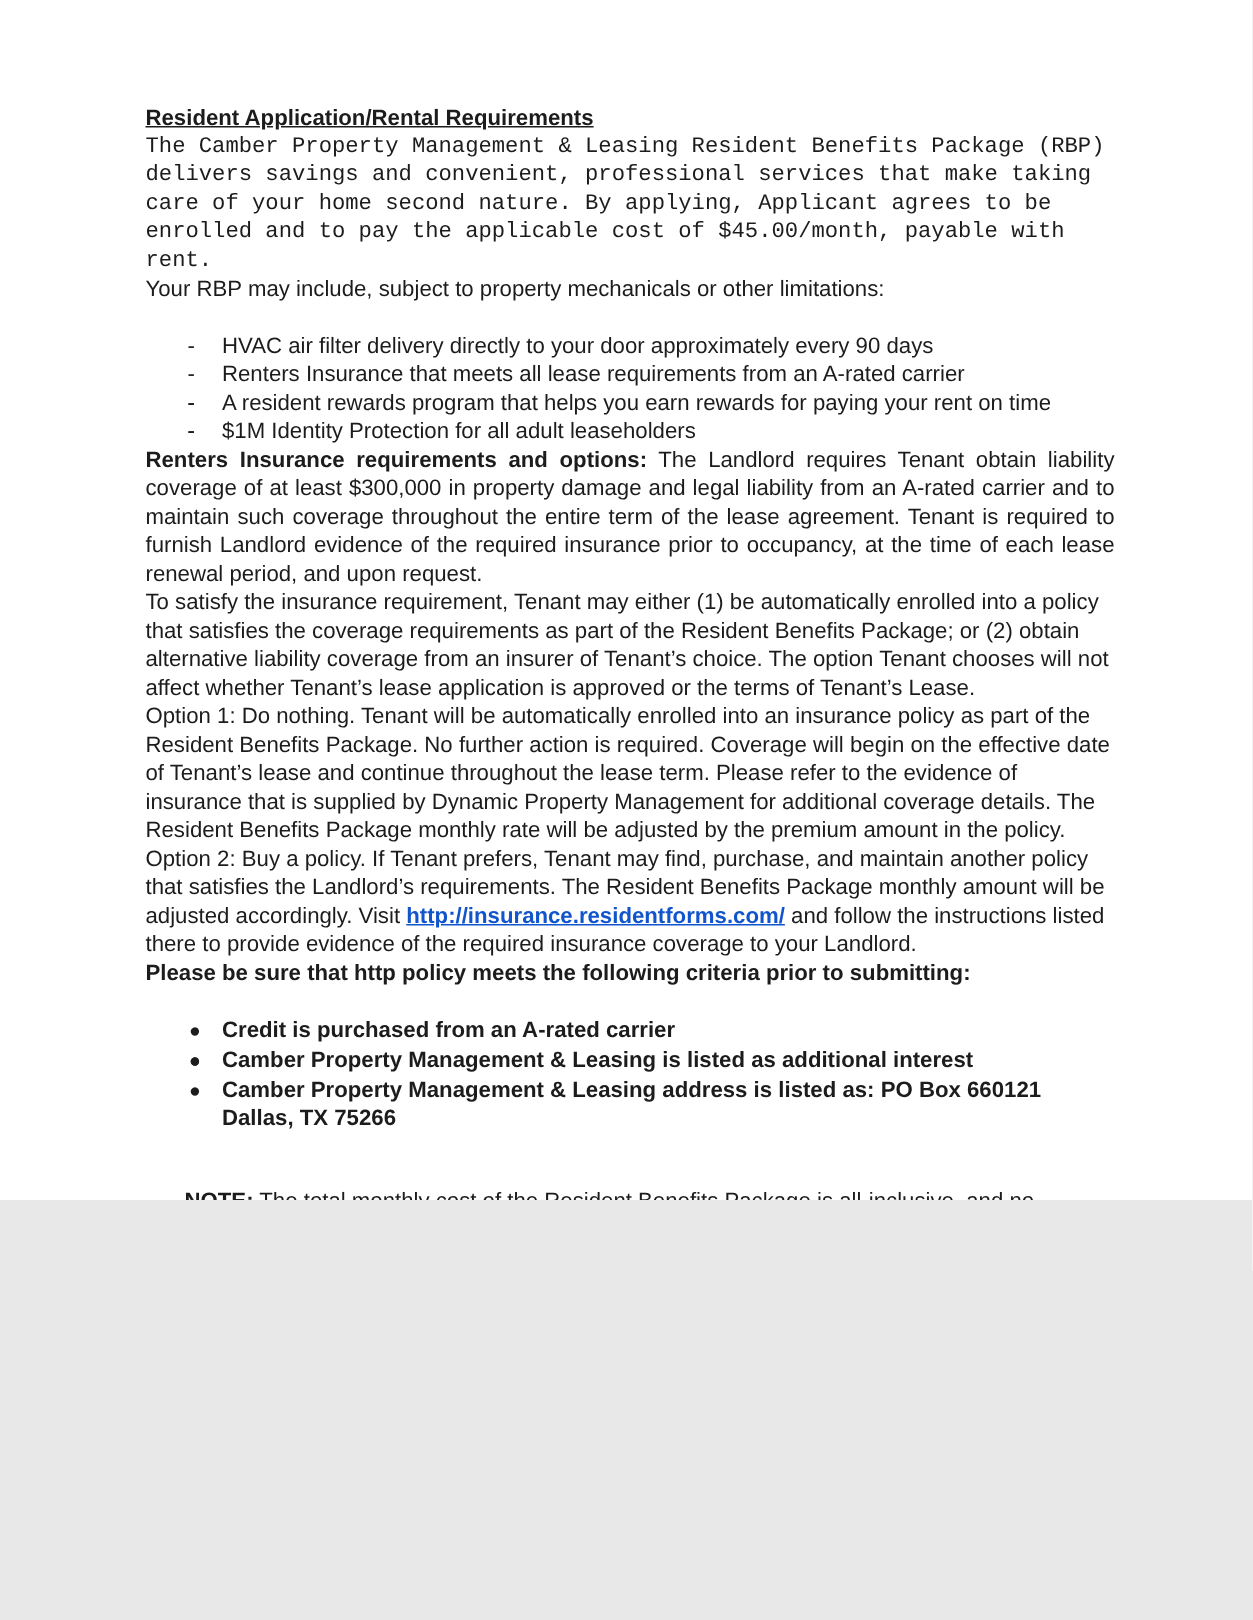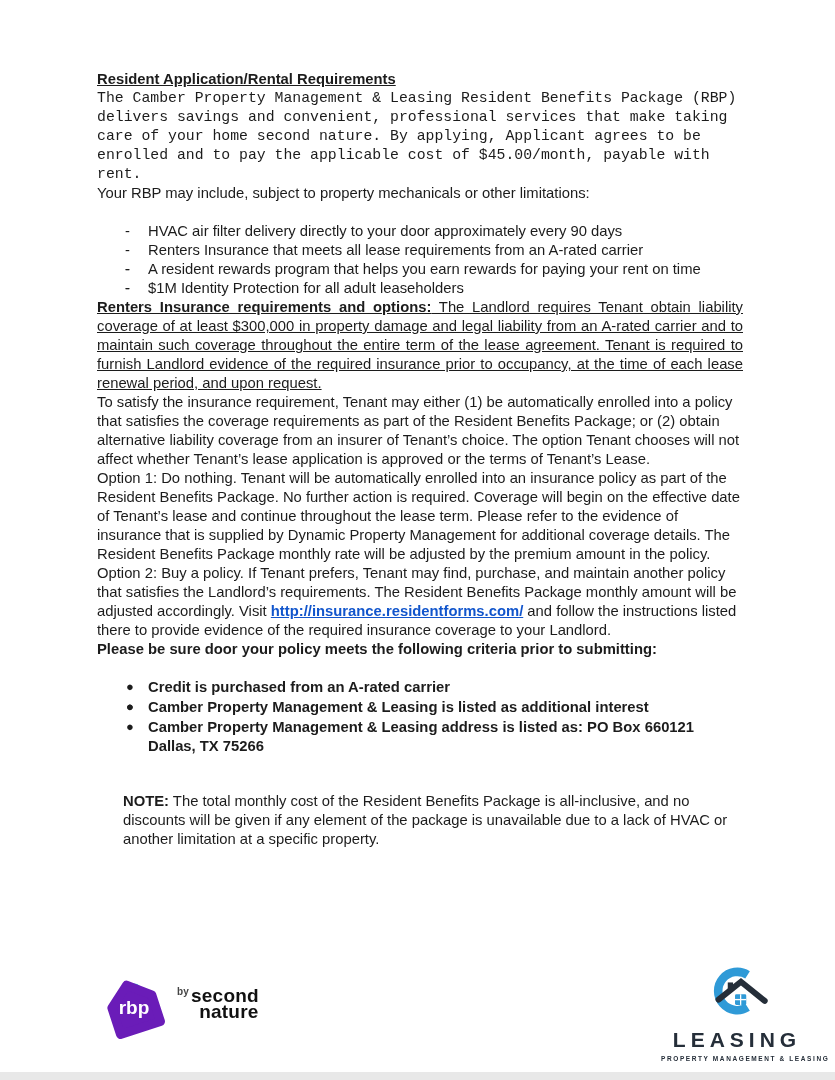--- a/index.html
+++ b/index.html
@@ -2,21 +2,21 @@
 <html style="--background: #ffffff; --text: #1c1c1c; --link: #1155cc; --rbp_purple: #6a1cb8; --rbp_teal: #2fd4d4; --camber_blue: #2f9ad7; --camber_navy: #252e39;"><head>
 <meta charset="utf-8">
 <style>
   * { margin: 0; padding: 0; box-sizing: border-box; }
   html, body { background: #e8e8e8; }
   body { font-family: "Liberation Sans", "DejaVu Sans", sans-serif; }
 
   .page {
     position: relative;
     width: 835px;
-    height: 1072px;
+    height: 800px;
     background: var(--background, #ffffff);
     margin: 0 auto;
     overflow: hidden;
     color: var(--text, #1c1c1c);
   }
 
   .content {
     position: absolute;
     left: 97px;
     top: 70px;
@@ -27,21 +27,21 @@
 
   h1.doc-heading {
     font-size: 14.8px;
     line-height: 19px;
     font-weight: bold;
     text-decoration: underline;
   }
 
   p.para { }
   p.para-flush { margin-top: 0; font-family: Liberation Mono, monospace; }
-  p.justified { text-align: justify; text-decoration: underline; }
+  p.justified { text-align: justify; }
 
   .lead-bold { font-weight: bold; }
 
   ul.dash-list {
     list-style: none;
     margin-top: 19px;
   }
   ul.dash-list li {
     position: relative;
     padding-left: 51px;
@@ -159,21 +159,21 @@
     </ul>
 
     <p class="para justified"><span class="lead-bold">Renters Insurance requirements and options:</span><span> The Landlord requires Tenant obtain liability coverage of at least $300,000 in property damage and legal liability from an A-rated carrier and to maintain such coverage throughout the entire term of the lease agreement. Tenant is required to furnish Landlord evidence of the required insurance prior to occupancy, at the time of each lease renewal period, and upon request.</span></p>
 
     <p class="para">To satisfy the insurance requirement, Tenant may either (1) be automatically enrolled into a policy that satisfies the coverage requirements as part of the Resident Benefits Package; or (2) obtain alternative liability coverage from an insurer of Tenant’s choice. The option Tenant chooses will not affect whether Tenant’s lease application is approved or the terms of Tenant’s Lease.</p>
 
     <p class="para">Option 1: Do nothing. Tenant will be automatically enrolled into an insurance policy as part of the Resident Benefits Package. No further action is required. Coverage will begin on the effective date of Tenant’s lease and continue throughout the lease term. Please refer to the evidence of insurance that is supplied by Dynamic Property Management for additional coverage details. The Resident Benefits Package monthly rate will be adjusted by the premium amount in the policy.</p>
 
     <p class="para"><span>Option 2: Buy a policy. If Tenant prefers, Tenant may find, purchase, and maintain another policy that satisfies the Landlord’s requirements. The Resident Benefits Package monthly amount will be adjusted accordingly. Visit </span><a class="doc-link" href="#">http://insurance.residentforms.com/</a><span> and follow the instructions listed there to provide evidence of the required insurance coverage to your Landlord.</span></p>
 
-    <p class="para lead-bold">Please be sure door your policy meets the following criteria prior to submitting:</p>
+    <p class="para lead-bold">Please be sure that http policy meets the following criteria prior to submitting:</p>
 
     <ul class="dot-list">
       <li><span class="dot-marker">●</span><span>Credit is purchased from an A-rated carrier</span></li>
       <li><span class="dot-marker">●</span></li>
       <li><span class="dot-marker">●</span><span>Camber Property Management &amp; Leasing is listed as additional interest</span></li>
       <li><span class="dot-marker">●</span><span>Camber Property Management &amp; Leasing address is listed as: PO Box 660121 Dallas, TX 75266</span></li>
     </ul>
 
 
     <p class="note-block"><span class="lead-bold">NOTE:</span><span> The total monthly cost of the Resident Benefits Package is all-inclusive, and no discounts will be given if any element of the package is unavailable due to a lack of HVAC or another limitation at a specific property.</span></p>

